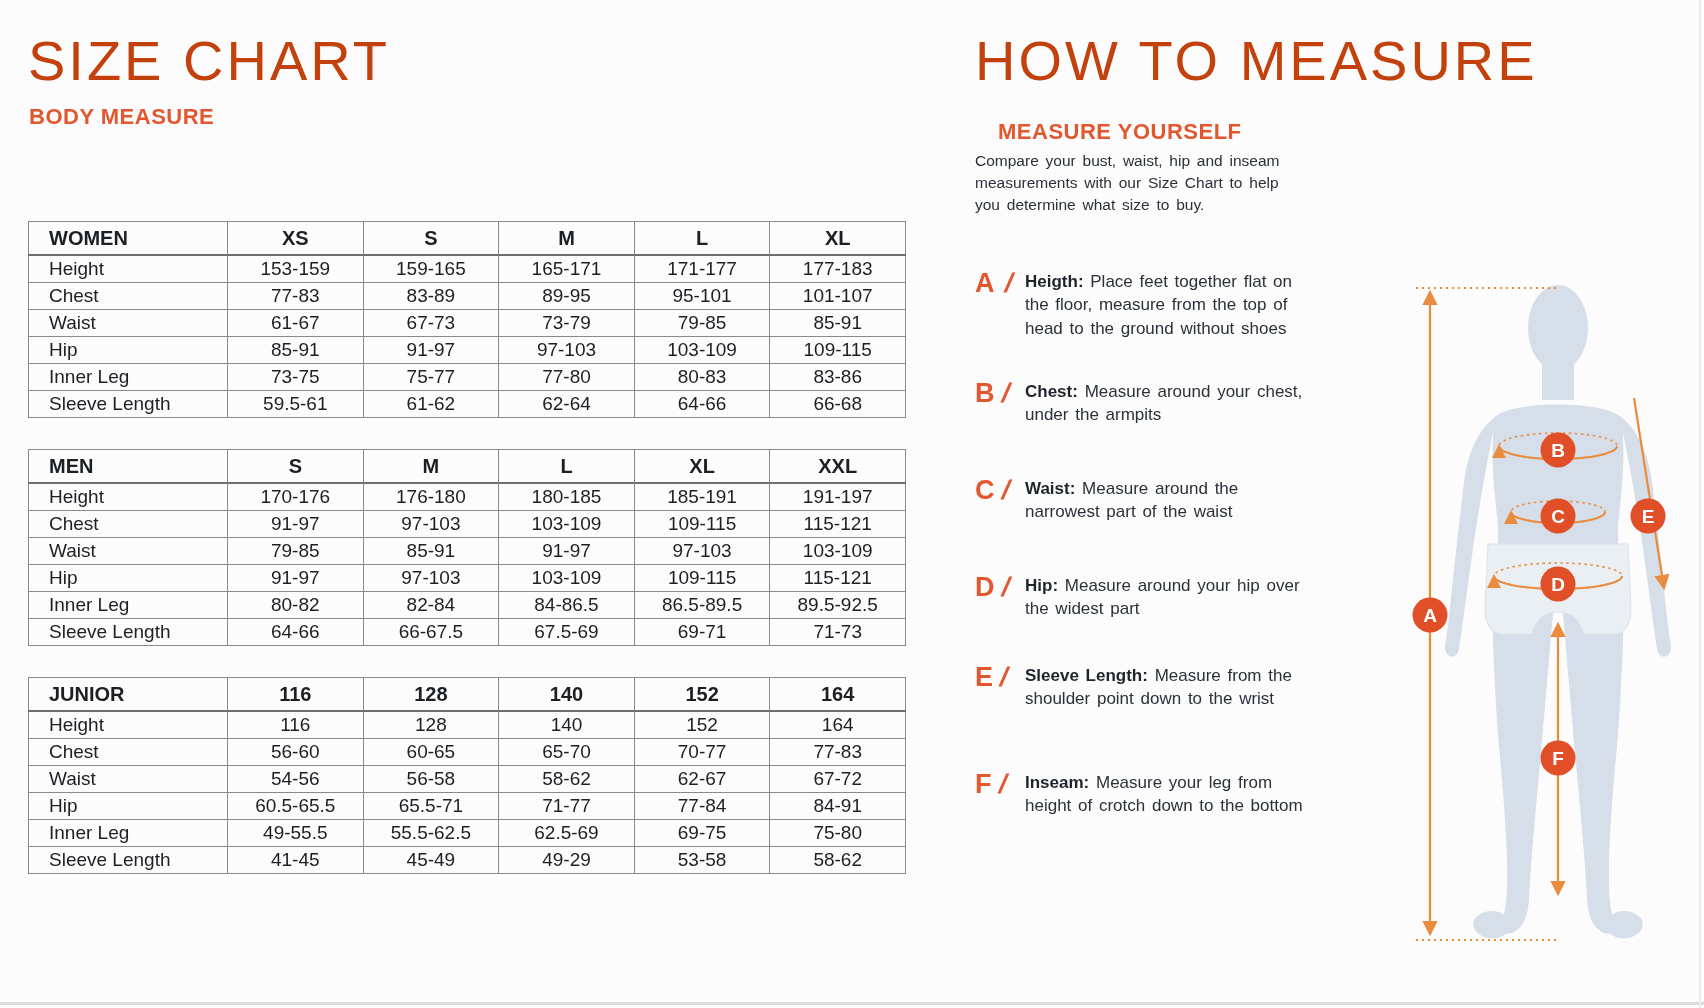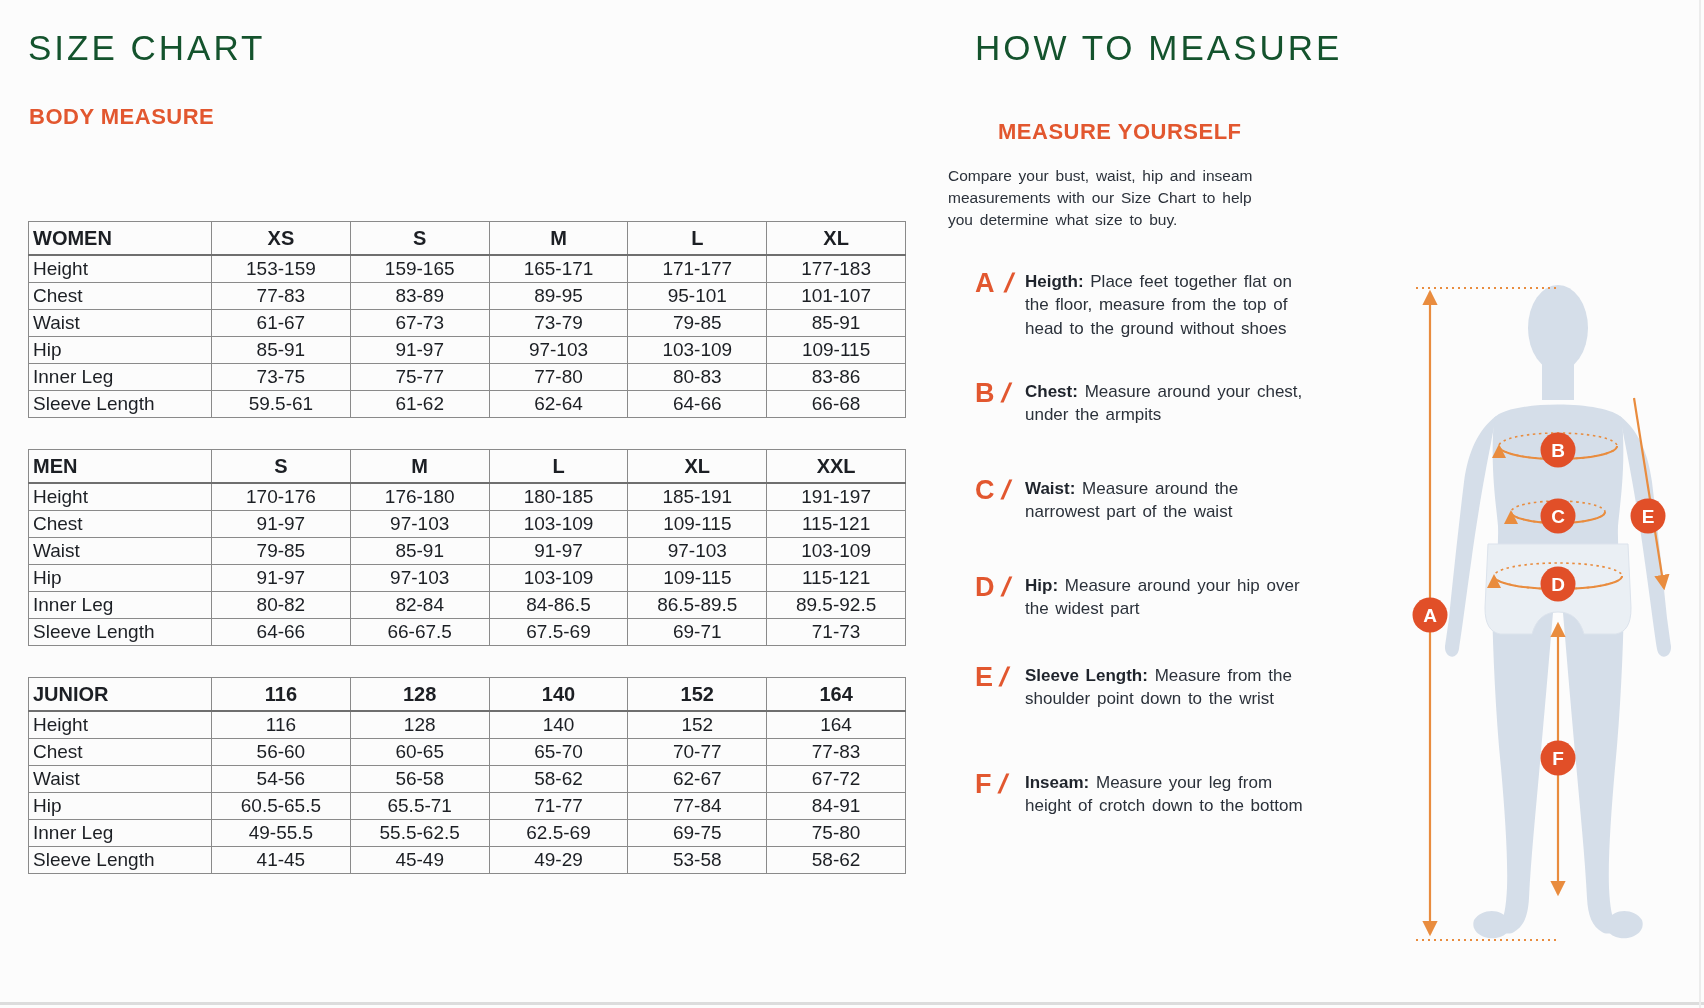--- a/index.html
+++ b/index.html
@@ -1,40 +1,40 @@
 <!DOCTYPE html>
 <html style="--accent: #E2572F;"><head>
 <meta charset="utf-8">
 <style>
   html,body{margin:0;padding:0;background:#ffffff;}
   .page{
     position:relative;width:1704px;height:1008px;background:#fcfcfc;
     font-family:"Liberation Sans","DejaVu Sans",sans-serif;color:#22262d;overflow:hidden;
   }
   .main-title{
-    position:absolute;font-size:35px;letter-spacing:3px;color:#14532d;
+    position:absolute;font-size:56px;letter-spacing:3px;color:#c2410c;
     font-weight:400;white-space:nowrap;
   }
   .accent-heading{
     position:absolute;font-size:22px;font-weight:700;color:var(--accent,#E2572F);
     letter-spacing:.5px;white-space:nowrap;
   }
   .intro-text{
     position:absolute;width:308px;font-size:15.5px;line-height:1.42;
     color:#2b313a;word-spacing:2.5px;
   }
   
   .table-slot{position:absolute;left:28px;width:878px;}
   .size-table{border-collapse:collapse;width:878px;table-layout:fixed;}
   .size-table th,.size-table td{
     border:1px solid #8a8a8a;padding:0;text-align:center;
     font-size:19px;color:#1c1f24;height:26px;line-height:1.1;
   }
   .size-table th{height:32px;font-weight:700;font-size:20px;border-bottom:2px solid #6f6f6f;}
-  .size-table .lab{text-align:left;padding-left:4px;width:178px;}
+  .size-table .lab{text-align:left;padding-left:20px;width:178px;}
   
   .m-item{position:absolute;display:flex;width:340px;}
   .m-letterbox{width:50px;flex:0 0 50px;display:flex;gap:5px;}
   .m-letter{font-size:27px;font-weight:700;color:var(--accent,#E2572F);line-height:1;}
   .m-slash{font-size:27px;font-weight:700;color:var(--accent,#E2572F);line-height:1;
     display:inline-block;transform:skewX(-14deg);}
   .m-text{font-size:17px;line-height:1.38;color:#2b313a;word-spacing:2px;flex:1;}
   .m-label{font-weight:700;color:#1f242c;}
   .figure{position:absolute;left:1390px;top:268px;width:316px;height:692px;}
   .bottom-rule{position:absolute;left:0;top:1002px;width:1704px;height:3px;background:#dcdcdc;}
@@ -236,21 +236,21 @@
             <td>49-29</td>
             <td>53-58</td>
             <td>58-62</td>
           </tr>
         </tbody>
       </table>
     </div>
 
   <div class="main-title" style="left:975px;top:28px;">HOW TO MEASURE</div>
   <div class="accent-heading" style="left:975px;top:119px;margin-left:23px;">MEASURE YOURSELF</div>
-  <div class="intro-text" style="left:948px;top:150px;margin-top:15px;">Compare your bust, waist, hip and inseam measurements with our Size Chart to help you determine what size to buy.</div>
+  <div class="intro-text" style="left:975px;top:150px;">Compare your bust, waist, hip and inseam measurements with our Size Chart to help you determine what size to buy.</div>
 
   <div class="m-item" style="left:975px;top:270px;">
     <span class="m-letterbox">
         <span class="m-letter">A</span>
         <span class="m-slash">/</span>
       </span>
     <span class="m-text"><span class="m-label">Heigth:</span> <span>Place feet together flat on the floor, measure from the top of head to the ground without shoes</span></span>
   </div>
   <div class="m-item" style="left:975px;top:380px;">
     <span class="m-letterbox">

